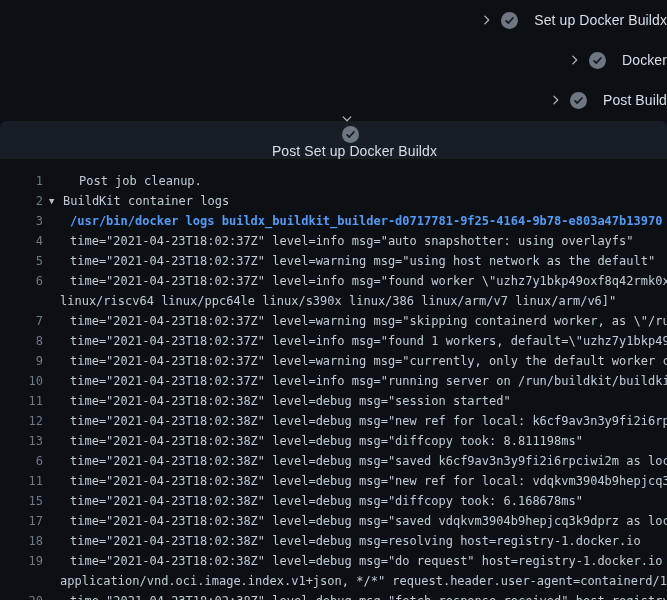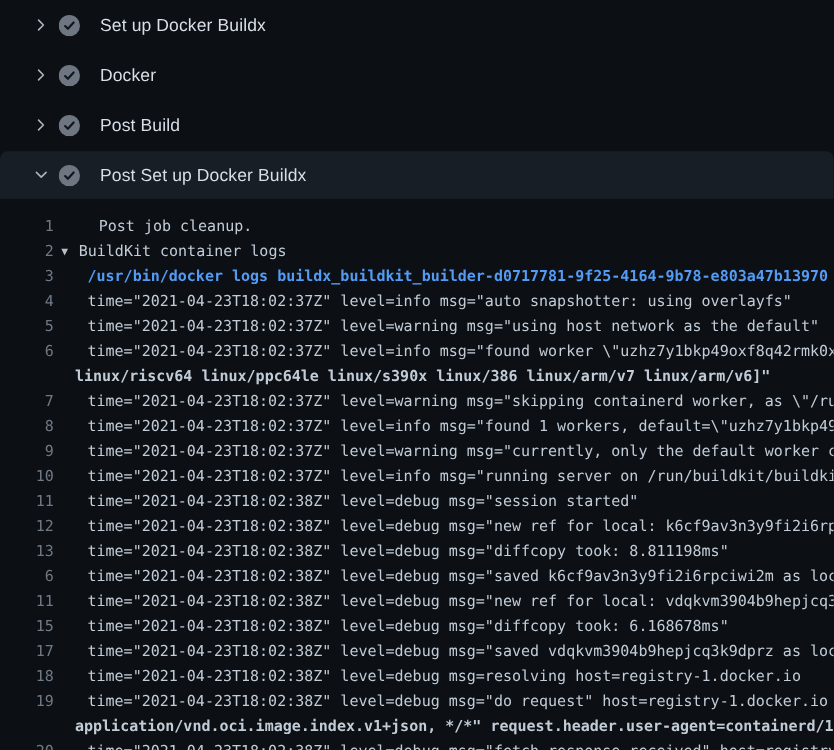--- a/index.html
+++ b/index.html
@@ -17,25 +17,25 @@
   body{
     width:667px;height:600px;overflow:hidden;
     background:var(--bg);
     font-family:"Liberation Sans",sans-serif;
   }
   .app{position:relative;width:667px;height:600px;overflow:hidden;}
 
   
   .step-row{
     height:40px;display:flex;align-items:center;
-    padding-left:26px;cursor:pointer;box-sizing:border-box;
+    padding-left:26px;cursor:pointer;box-sizing:border-box;justify-content:flex-end;
   }
   .step-row.expanded{
     height:38px;background:var(--header-bg);
-    border-radius:6px 6px 0 0;margin-top:1px;
+    border-radius:6px 6px 0 0;margin-top:1px;flex-direction:column;
   }
   .chev{width:14px;height:14px;flex:none;display:flex;align-items:center;justify-content:center;}
   .check{width:17px;height:17px;flex:none;margin-left:7px;display:flex;align-items:center;justify-content:center;}
   .step-title{
     margin-left:16px;font-size:14px;color:var(--title);
     letter-spacing:.1px;white-space:nowrap;
   }
 
   
   .log{
@@ -46,21 +46,21 @@
   .row{display:flex;height:20px;white-space:pre;overflow:hidden;}
   .num{
     width:43px;flex:none;text-align:right;color:var(--line-number);
     cursor:pointer;user-select:none;
   }
   .content{flex:none;}
   .content.plain{margin-left:36px;}
   .content.group{margin-left:6px;cursor:pointer;}
   .content.command{margin-left:27px;color:var(--command-blue);font-weight:bold;}
   .content.output{margin-left:27px;}
-  .content.continuation{margin-left:17px;font-weight:bold;}
+  .content.continuation{margin-left:17px;}
   .tri{
     display:inline-block;width:14px;font-size:9px;color:#b6bfc9;
     vertical-align:1px;
   }
 </style>
 </head>
 <body>
 
 <div class="app">
   <div id="steps">

